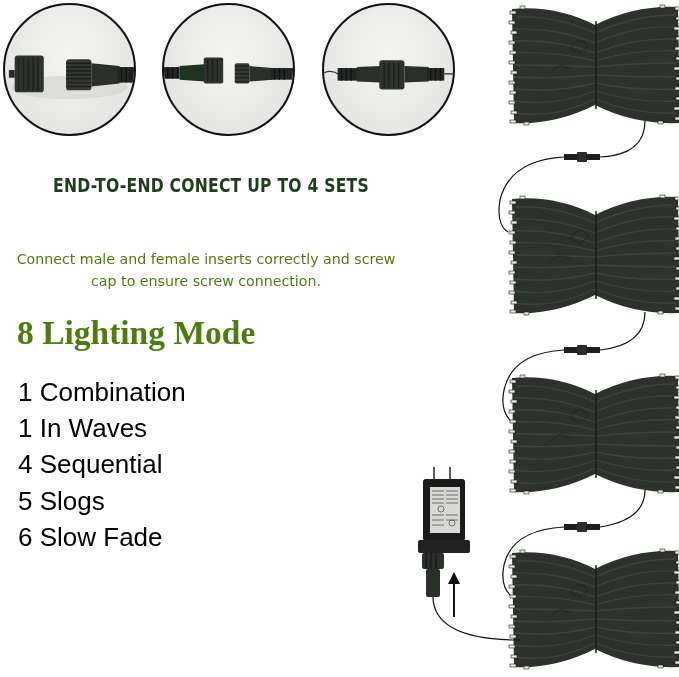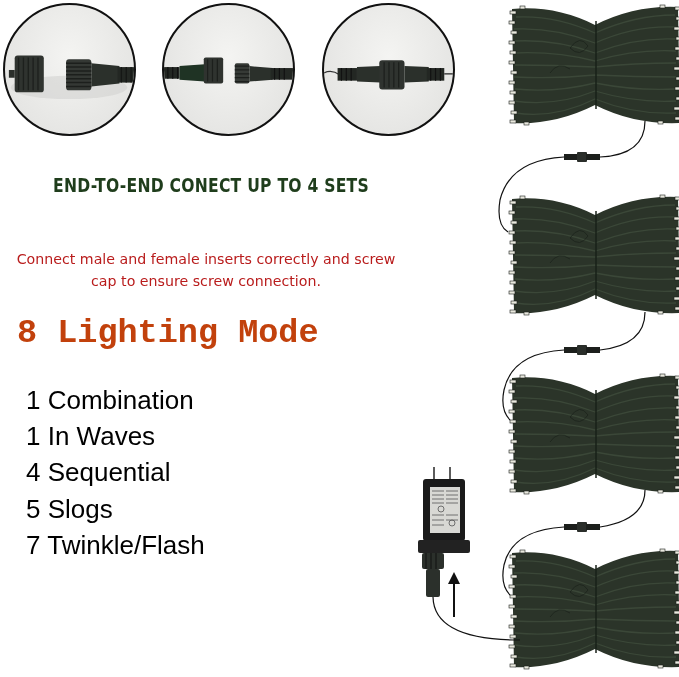--- a/index.html
+++ b/index.html
@@ -6,24 +6,24 @@
   body { width:679px; height:677px; position:relative; overflow:hidden; font-family:"Liberation Sans", sans-serif; }
 
   
   .circle { position:absolute; top:3px; width:133px; height:133px; border:2px solid #111; border-radius:50%; box-sizing:border-box; overflow:hidden;
             background:radial-gradient(ellipse at 50% 40%, #f4f4f2 0%, #e6e6e4 70%, #dcdcda 100%); }
   .circle svg { position:absolute; left:0; top:0; width:100%; height:100%; }
 
   
   .headline { position:absolute; left:53px; top:174px; width:340px; font-family:"DejaVu Sans", sans-serif; font-weight:bold; font-size:19.5px;
               letter-spacing:0.3px; transform:scaleX(0.80); transform-origin:left top; white-space:nowrap; }
-  .desc { position:absolute; left:0; top:248px; width:412px; text-align:center; font-family:"DejaVu Sans", sans-serif; font-size:14.2px; line-height:22px; color:#b91c1c; }
-
-  .modes-title { position:absolute; left:17px; top:314px; font-family:Liberation Mono, monospace; font-weight:bold; font-size:33.5px; color:#c2410c; white-space:nowrap; }
-  .modes-list { position:absolute; left:18px; top:374px; margin:8px; padding:0; list-style:none; }
+  .desc { position:absolute; left:0; top:248px; width:412px; text-align:center; font-family:"DejaVu Sans", sans-serif; font-size:14.2px; line-height:22px; color:#4d7c0f; }
+
+  .modes-title { position:absolute; left:17px; top:314px; font-family:Liberation Serif, serif; font-weight:bold; font-size:33.5px; color:#4d7c0f; white-space:nowrap; }
+  .modes-list { position:absolute; left:18px; top:374px; margin:0; padding:0; list-style:none; }
   .modes-list li { font-family:"Liberation Sans", sans-serif; font-size:26px; line-height:36.2px; color:#000; white-space:nowrap; }
 
   .scene { position:absolute; left:400px; top:0; width:279px; height:677px; }
 </style>
 </head>
 <body>
 
 <div class="circle" style="left:3px;">
   <svg viewBox="0 0 133 133">
     <ellipse cx="66" cy="85" rx="60" ry="12" fill="#d2d2d0" opacity="0.6"></ellipse>
@@ -125,21 +125,21 @@
   <div>Connect male and female inserts correctly and screw</div>
   <div>cap to ensure screw connection.</div>
 </div>
 
 <div class="modes-title">8 Lighting Mode</div>
 <ul class="modes-list">
   <li>1 Combination</li>
   <li>1 In Waves</li>
   <li>4 Sequential</li>
   <li>5 Slogs</li>
-  <li>7 Twinkle/Flash</li>
+  <li>6 Slow Fade</li>
 </ul>
 
 <div class="scene">
   <svg width="279" height="677" viewBox="0 0 279 677">
     <defs>
       <g id="bundle">
 
         <path d="M2 6 Q45 2 85 22 Q125 2 168 4 L170 120 Q125 122 85 102 Q45 122 4 120 Z" fill="#2b3429"></path>
         <g stroke="#3d4a3a" stroke-width="1.3" fill="none" opacity="0.9">
           <path d="M6 14 Q45 12 85 30 Q125 12 165 12"></path>

